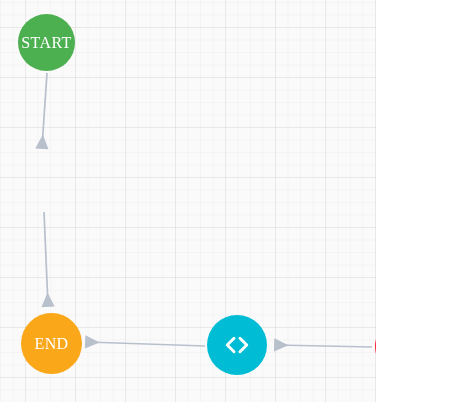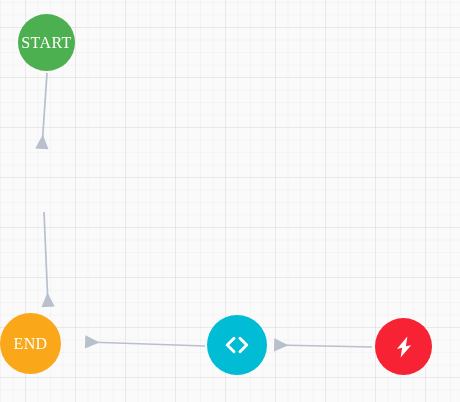--- a/index.html
+++ b/index.html
@@ -6,21 +6,21 @@
     margin: 0;
     padding: 0;
     background: #ffffff;
   }
   body {
     font-family: "Liberation Sans", sans-serif;
   }
 
   #canvas {
     position: relative;
-    width: 460px;
+    width: 376px;
     height: 402px;
     overflow: hidden;
     background-color: #fafafa;
     background-image:
       linear-gradient(to right, rgba(0,0,0,0.045) 1px, transparent 1px),
       linear-gradient(to bottom, rgba(0,0,0,0.045) 1px, transparent 1px),
       linear-gradient(to right, rgba(0,0,0,0.022) 1px, transparent 1px),
       linear-gradient(to bottom, rgba(0,0,0,0.022) 1px, transparent 1px);
     background-size:
       50px 50px,
@@ -79,21 +79,21 @@
   #node-soap {
     left: 15px;
     top: 155px;
     width: 55px;
     height: 55px;
     background: #3ca0f4;
   }
   #node-soap .node-label { font-size: 15.5px; }
 
   #node-end {
-    left: 0;
+    left: 21px;
     top: 313px;
     width: 61px;
     height: 61px;
     background: #faa719;
     text-align: center;
   }
   #node-end .node-label { font-size: 16px; }
 
   #node-code {
     left: 207px;

